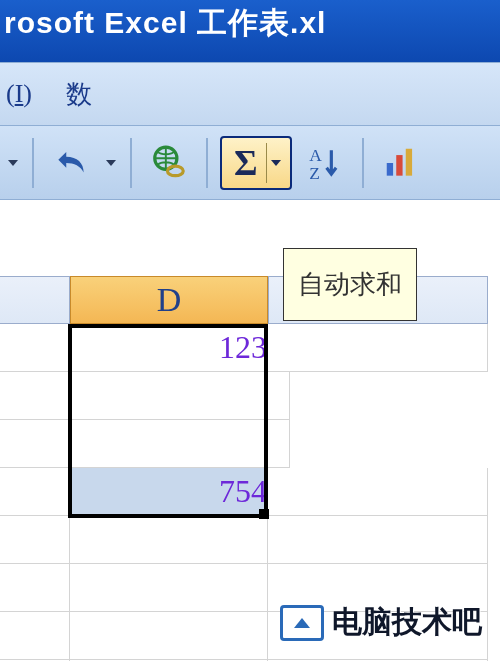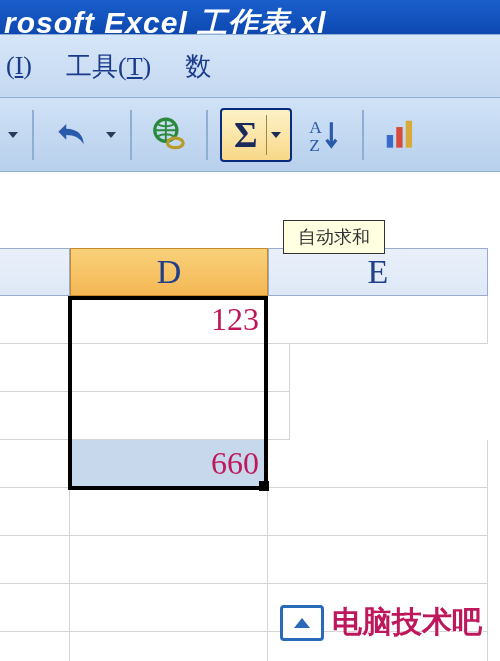--- a/index.html
+++ b/index.html
@@ -5,32 +5,31 @@
     * { margin: 0; padding: 0; box-sizing: border-box; }
     body {
       font-family: "SimSun", "宋体", serif;
       background: #fff;
       width: 500px;
       height: 661px;
       overflow: hidden;
       position: relative;
     }
     .title-bar {
-      height: 34px;
+      height: 62px;
       background: linear-gradient(to bottom, #1a5fcc, #0d48b0);
       color: #fff;
       font-size: 30px;
       font-weight: bold;
       font-family: "SimHei", sans-serif;
       padding-left: 4px;
       line-height: 46px;
       letter-spacing: 1px;
       white-space: nowrap;
       overflow: hidden;
-      font-style: italic;
     }
     .menu-bar {
       height: 64px;
       background: linear-gradient(to bottom, #d6e6f9, #c4d8f0);
       border-top: 1px solid #8faed4;
       border-bottom: 1px solid #8faed4;
       display: flex;
       align-items: center;
       padding-left: 6px;
       font-size: 26px;
@@ -111,22 +110,22 @@
     .sheet-area {
       background: #fff;
       position: relative;
     }
     .tooltip {
       position: absolute;
       top: 48px;
       left: 283px;
       background: #ffffe1;
       border: 1px solid #333;
-      padding: 4px 14px;
-      font-size: 18px;
+      padding: 18px 14px;
+      font-size: 26px;
       color: #333;
       z-index: 10;
       font-family: "SimSun", serif;
     }
     .col-headers {
       display: flex;
       position: absolute;
       top: 76px;
       left: -8px;
     }
@@ -157,24 +156,24 @@
     .row {
       display: flex;
     }
     .cell {
       height: 48px;
       border-right: 1px solid #d4d4d4;
       border-bottom: 1px solid #d4d4d4;
       display: flex;
       align-items: center;
       justify-content: flex-end;
-      padding-right: 8px;
+      padding-right: 0;
       font-family: "Times New Roman", serif;
       font-size: 32px;
-      color: #be185d;
+      color: #6d28d9;
       background: #fff;
       position: relative;
     }
     .c-c { width: 78px; }
     .c-d { width: 198px; }
     .c-e { width: 220px; }
     .cell.sel { background: #c8d8ec; }
     .cell.sel.first { background: #fff; }
     .selection-border {
       position: absolute;
@@ -215,35 +214,32 @@
     .wm-icon::after {
       content: "";
       border-left: 8px solid transparent;
       border-right: 8px solid transparent;
       border-bottom: 10px solid #2a6ab8;
     }
     .wm-text {
       font-family: "SimHei", sans-serif;
       font-size: 30px;
       font-weight: bold;
-      color: #be185d;
+      color: #0f172a;
       text-shadow: 1px 1px 0 #fff;
     }
   </style>
 </head>
 <body>
 
 <div class="title-bar">rosoft Excel 工作表.xl</div>
 
 <div class="menu-bar">
   <div class="menu-item">
     <span>(</span><span class="hotkey">I</span><span>)</span>
-  </div>
-  <div class="menu-item">
-    <span>工具</span><span>(</span><span class="hotkey">T</span><span>)</span>
   </div>
   <div class="menu-item">
     <span>数</span>
   </div>
 </div>
 
 <div class="toolbar">
   <div class="tb-dropdown"></div>
   <div class="tb-sep"></div>
   <div class="tb-btn">
@@ -300,21 +296,21 @@
     <div class="row">
       <div class="cell c-c"></div>
       <div class="cell c-e"></div>
     </div>
     <div class="row">
       <div class="cell c-c"></div>
       <div class="cell c-e"></div>
     </div>
     <div class="row">
       <div class="cell c-c"></div>
-      <div class="cell c-d sel">660</div>
+      <div class="cell c-d sel">754</div>
       <div class="cell c-e"></div>
     </div>
     <div class="row">
       <div class="cell c-c"></div>
       <div class="cell c-d"></div>
       <div class="cell c-e"></div>
     </div>
     <div class="row">
       <div class="cell c-c"></div>
       <div class="cell c-d"></div>

